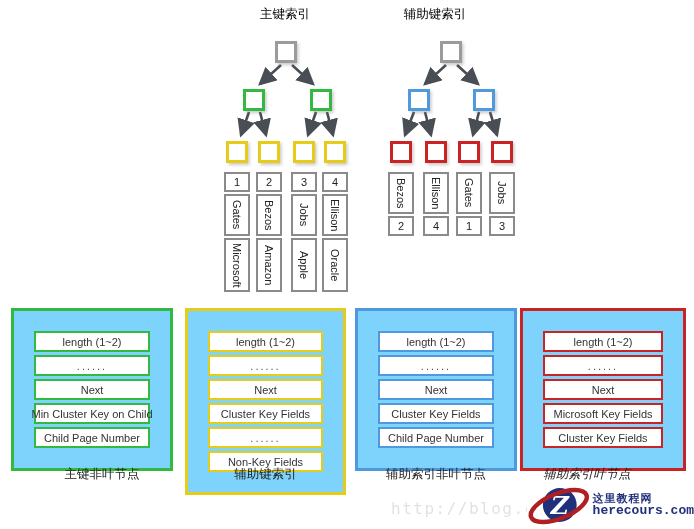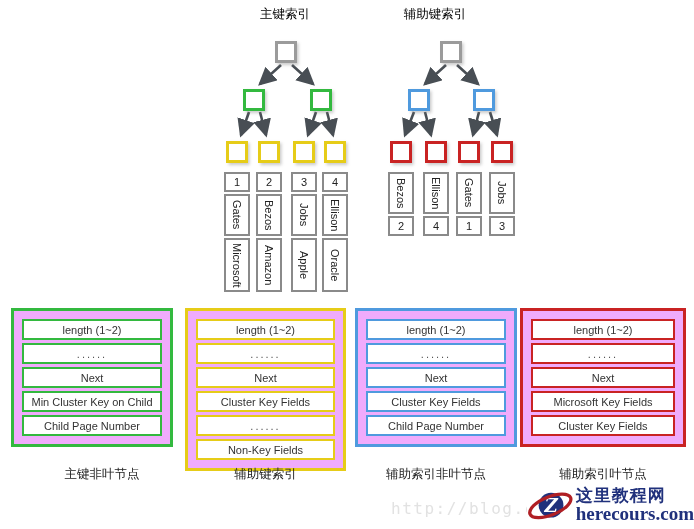--- a/index.html
+++ b/index.html
@@ -13,37 +13,37 @@
       box-shadow:1.5px 2px 3px rgba(120,120,120,.4);}
   .sq.root{border-color:var(--root);}
   .sq.green{border-color:var(--primary-nonleaf);}
   .sq.yellow{border-color:var(--primary-leaf);}
   .sq.blue{border-color:var(--secondary-nonleaf);}
   .sq.red{border-color:var(--secondary-leaf);}
   .reccol{position:absolute;width:26px;display:flex;flex-direction:column;gap:2px;}
   .rc{box-sizing:border-box;width:26px;border:2px solid var(--rec-border);background:#fff;
       display:flex;align-items:center;justify-content:center;font-size:11px;color:#222;overflow:hidden;}
   .rc.vert{writing-mode:vertical-rl;}
-  .tbl{position:absolute;box-sizing:border-box;border:3px solid var(--c);background:#f0abfc;
-       padding:8px;display:flex;flex-direction:column;gap:3px;}
+  .tbl{position:absolute;box-sizing:border-box;border:3px solid var(--c);background:#7dd3fc;
+       padding:20px;display:flex;flex-direction:column;gap:3px;}
   .tbl .row{box-sizing:border-box;height:21px;border:2px solid var(--c);background:#fff;
        display:flex;align-items:center;justify-content:center;font-size:11px;color:#333;white-space:nowrap;}
   .tbl .row.dots{letter-spacing:2px;color:#555;}
   .t-green{--c:var(--primary-nonleaf);}
   .t-yellow{--c:var(--primary-leaf);}
   .t-blue{--c:var(--secondary-nonleaf);}
   .t-red{--c:var(--secondary-leaf);}
   .tlabel{position:absolute;top:466px;font-size:12.5px;color:#222;text-align:center;}
   .wm-url{position:absolute;left:391px;top:499px;font-family:"DejaVu Sans Mono",monospace;
           font-size:16px;letter-spacing:1.5px;color:#e2e2e2;}
   .logo{position:absolute;left:527px;top:482px;width:167px;height:47px;background:#fff;
         display:flex;align-items:center;}
   .logo-text{display:flex;flex-direction:column;align-items:flex-start;line-height:1.05;margin-left:2px;}
-  .logo-brand{font-size:17px;font-weight:bold;color:var(--logo-navy);letter-spacing:1px;}
-  .logo-domain{font-family:Liberation Serif, serif;font-size:19px;font-weight:bold;color:var(--logo-navy);}
+  .logo-brand{font-size:11px;font-weight:bold;color:var(--logo-navy);letter-spacing:1px;}
+  .logo-domain{font-family:Liberation Mono, monospace;font-size:13px;font-weight:bold;color:var(--logo-navy);}
 </style>
 </head>
 <body>
 
 <div class="canvas">
 
   <div class="title" style="left:240px;width:90px;">主键索引</div>
   <div class="title" style="left:390px;width:90px;">辅助键索引</div>
 
   <svg class="arrows" width="694" height="300">
@@ -148,21 +148,21 @@
   </div>
   <div class="tlabel" style="left:355px;width:162px;">辅助索引非叶节点</div>
 
   <div class="tbl t-red" style="left:520px;top:308px;width:166px;">
     <div class="row">length (1~2)</div>
     <div class="row dots">......</div>
     <div class="row">Next</div>
     <div class="row">Microsoft Key Fields</div>
     <div class="row">Cluster Key Fields</div>
   </div>
-  <div class="tlabel" style="left:520px;width:166px;">辅助索引叶节点</div>
+  <div class="tlabel" style="left:504px;width:166px;font-style:italic;">辅助索引叶节点</div>
 
   <div class="wm-url">http://blog.csd</div>
   <div class="logo">
     <svg width="64" height="47" viewBox="0 0 64 47">
       <circle cx="33" cy="23" r="17" fill="#20317c"></circle>
       <text x="33" y="32" text-anchor="middle" font-family="DejaVu Serif, serif" font-style="italic" font-weight="bold" font-size="25" fill="#ffffff">Z</text>
       <ellipse cx="32" cy="24" rx="30" ry="12.5" fill="none" stroke="#b01f24" stroke-width="4.5" transform="rotate(-22 32 24)"></ellipse>
     </svg>
     <div class="logo-text">
       <div class="logo-brand">这里教程网</div>

